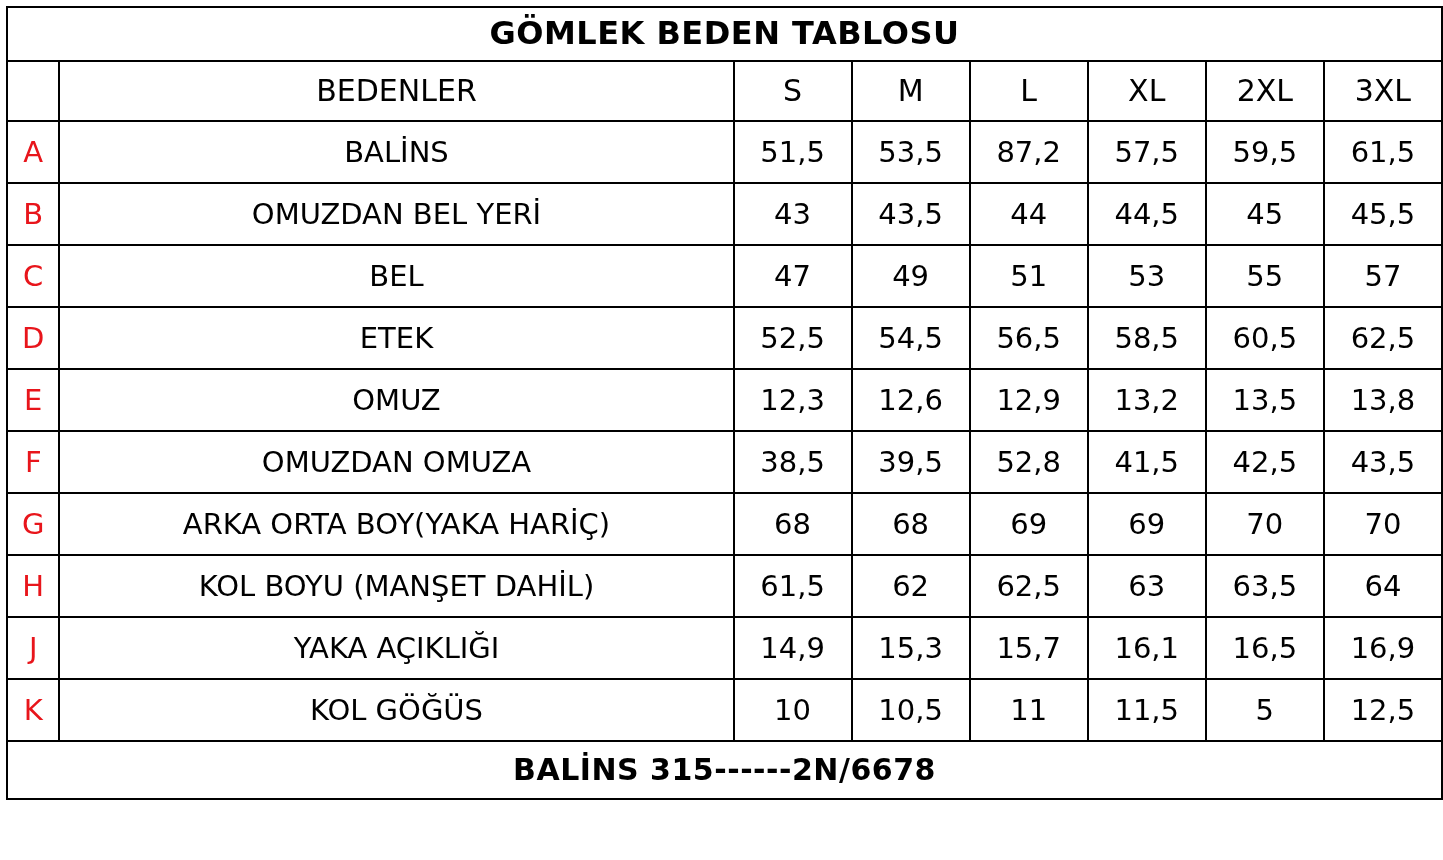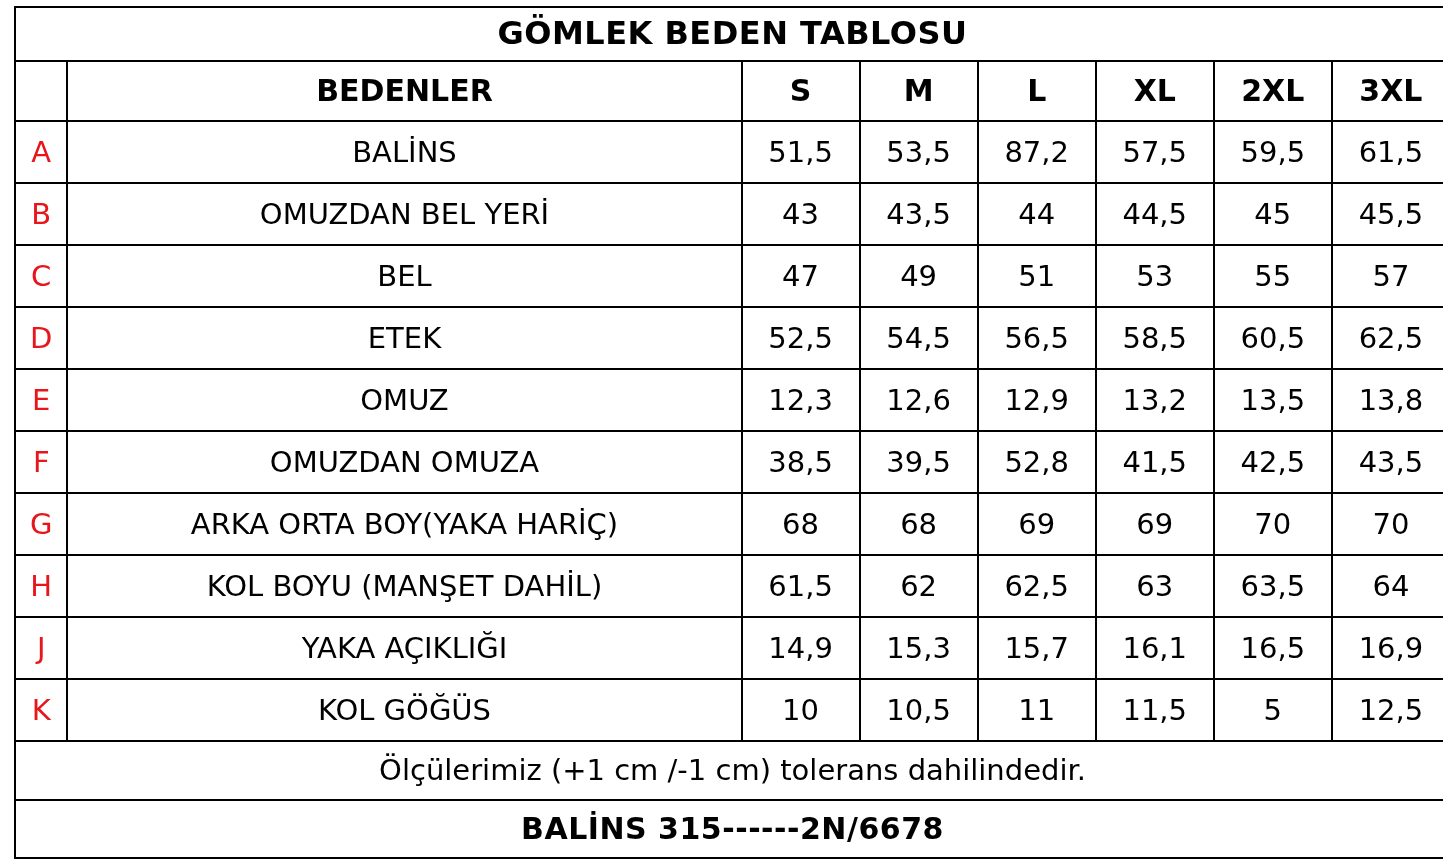--- a/index.html
+++ b/index.html
@@ -13,21 +13,20 @@
     font-family: "DejaVu Sans", sans-serif;
     color: #000000;
     overflow: hidden;
   }
   .sheet {
     width: 1443px;
     height: 660px;
     box-sizing: border-box;
     display: flex;
     flex-direction: column;
-    padding-left: 8px;
   }
   table.size-table {
     border-collapse: collapse;
     table-layout: fixed;
     width: 1437px;
     margin: 6px 0 0 6px;
   }
   table.size-table td {
     border: 2px solid #000000;
     text-align: center;
@@ -44,21 +43,21 @@
   .col-size   { width: 117px; }
 
   tr.title-row td {
     font-size: 32px;
     font-weight: bold;
     height: 52px;
     letter-spacing: 0.5px;
   }
   tr.header-row td {
     font-size: 30px;
-    font-weight: bold;
+    font-weight: normal;
     height: 58px;
     margin-top: 20px;
   }
   tr.data-row td {
     height: 60px;
   }
   td.letter-cell {
     color: #e8151b;
     font-weight: bold;
     font-size: 30px;
@@ -213,21 +212,18 @@
         <td class="letter-cell">K</td>
         <td class="name-cell">KOL GÖĞÜS</td>
         <td class="val-cell">10</td>
         <td class="val-cell">10,5</td>
         <td class="val-cell">11</td>
         <td class="val-cell">11,5</td>
         <td class="val-cell">5</td>
         <td class="val-cell">12,5</td>
       </tr>
 
-      <tr class="note-row">
-        <td colspan="8">Ölçülerimiz (+1 cm /-1 cm) tolerans dahilindedir.</td>
-      </tr>
       <tr class="code-row">
         <td colspan="8">BALİNS 315------2N/6678</td>
       </tr>
     </tbody>
   </table>
 </div>
 
 </body></html>

